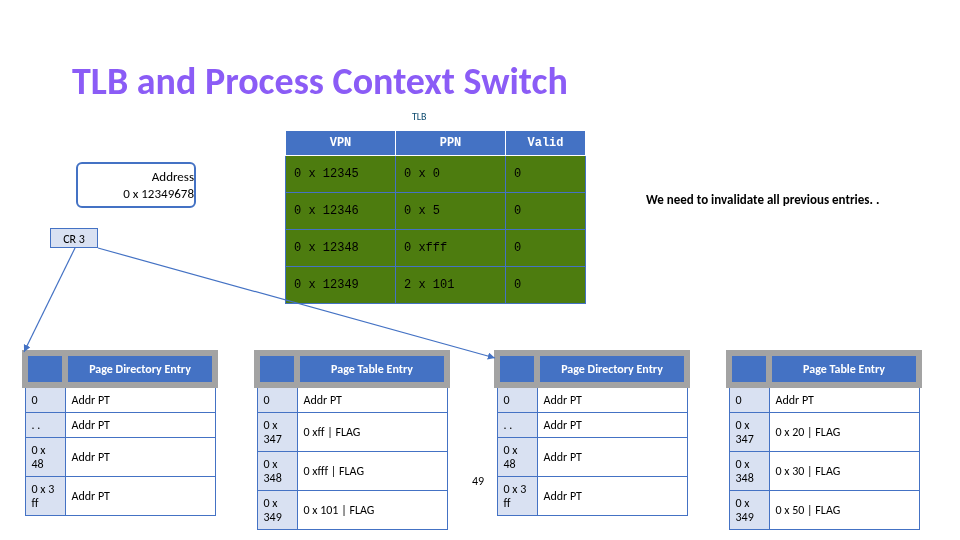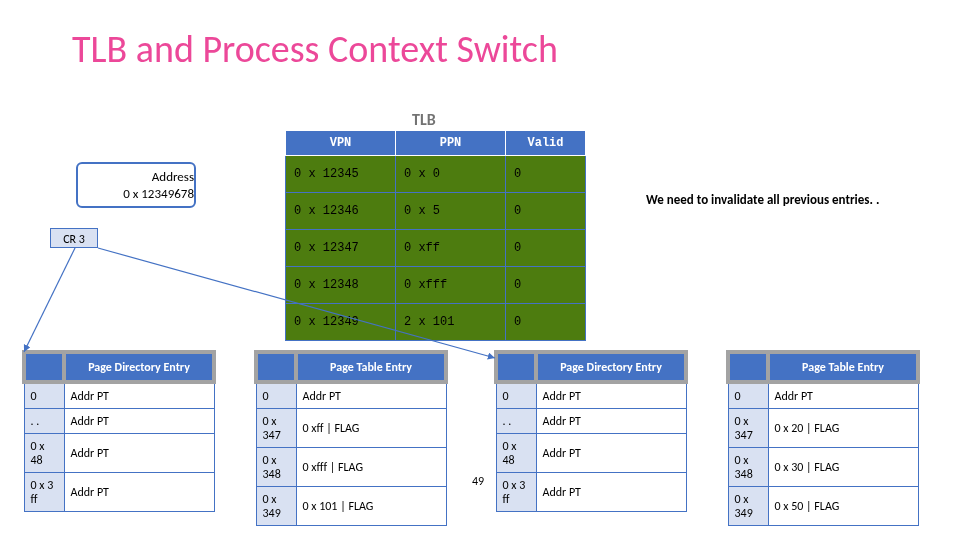--- a/index.html
+++ b/index.html
@@ -4,26 +4,26 @@
 <style>
   * { box-sizing: border-box; margin: 0; padding: 0; }
   body {
     width: 960px; height: 540px;
     font-family: Calibri, Arial, sans-serif;
     background: #fff;
     position: relative; overflow: hidden;
     font-size: 13px;
   }
   .title {
-    position: absolute; left: 72px; top: 26px;
-    font-size: 38px; color: #ec4899; font-weight: 400;
+    position: absolute; left: 72px; top: 58px;
+    font-size: 38px; color: #8b5cf6; font-weight: 700;
   }
   .tlb-caption {
     position: absolute; left: 412px; top: 110px;
-    font-size: 16px; font-weight: 700; color: #737373;
+    font-size: 10px; font-weight: 400; color: #0c4a6e;
   }
   .addr-box {
     position: absolute; left: 76px; top: 162px;
     width: 120px; height: 46px;
     border: 2px solid #4472c4; border-radius: 6px;
     background: #fff; text-align: right;
     font-size: 13px; line-height: 1.3; padding-top: 5px;
   }
   .cr3-box {
     position: absolute; left: 50px; top: 228px;
@@ -52,21 +52,21 @@
   .tlb-table .c-vpn { width: 110px; }
   .tlb-table .c-ppn { width: 110px; }
   .tlb-table .c-valid { width: 80px; }
 
   .quad {
     position: absolute; top: 350px;
     border-collapse: collapse; font-size: 12px;
   }
   .quad th {
     background: #4472c4; color: #fff; font-weight: 700;
-    padding: 6px 4px; border: 4px solid #a3a3a3; margin-left: 37px;
+    padding: 6px 4px; border: 6px solid #a3a3a3; margin-left: 37px;
   }
   .quad th.idx { background: #4472c4; width: 40px; }
   .quad td {
     background: #fff; border: 1px solid #4472c4;
     padding: 5px 6px;
   }
   .quad td.idx {
     background: #d9e1f2; width: 40px;
   }
   .q1 { left: 22px; }
@@ -110,25 +110,20 @@
         <td>0 x 12345</td>
         <td>0 x 0</td>
         <td>0</td>
       </tr>
   <tr>
         <td>0 x 12346</td>
         <td>0 x 5</td>
         <td>0</td>
       </tr>
   <tr>
-        <td>0 x 12347</td>
-        <td>0 xff</td>
-        <td>0</td>
-      </tr>
-  <tr>
         <td>0 x 12348</td>
         <td>0 xfff</td>
         <td>0</td>
       </tr>
   <tr>
         <td>0 x 12349</td>
         <td>2 x 101</td>
         <td>0</td>
       </tr>
 </tbody>

